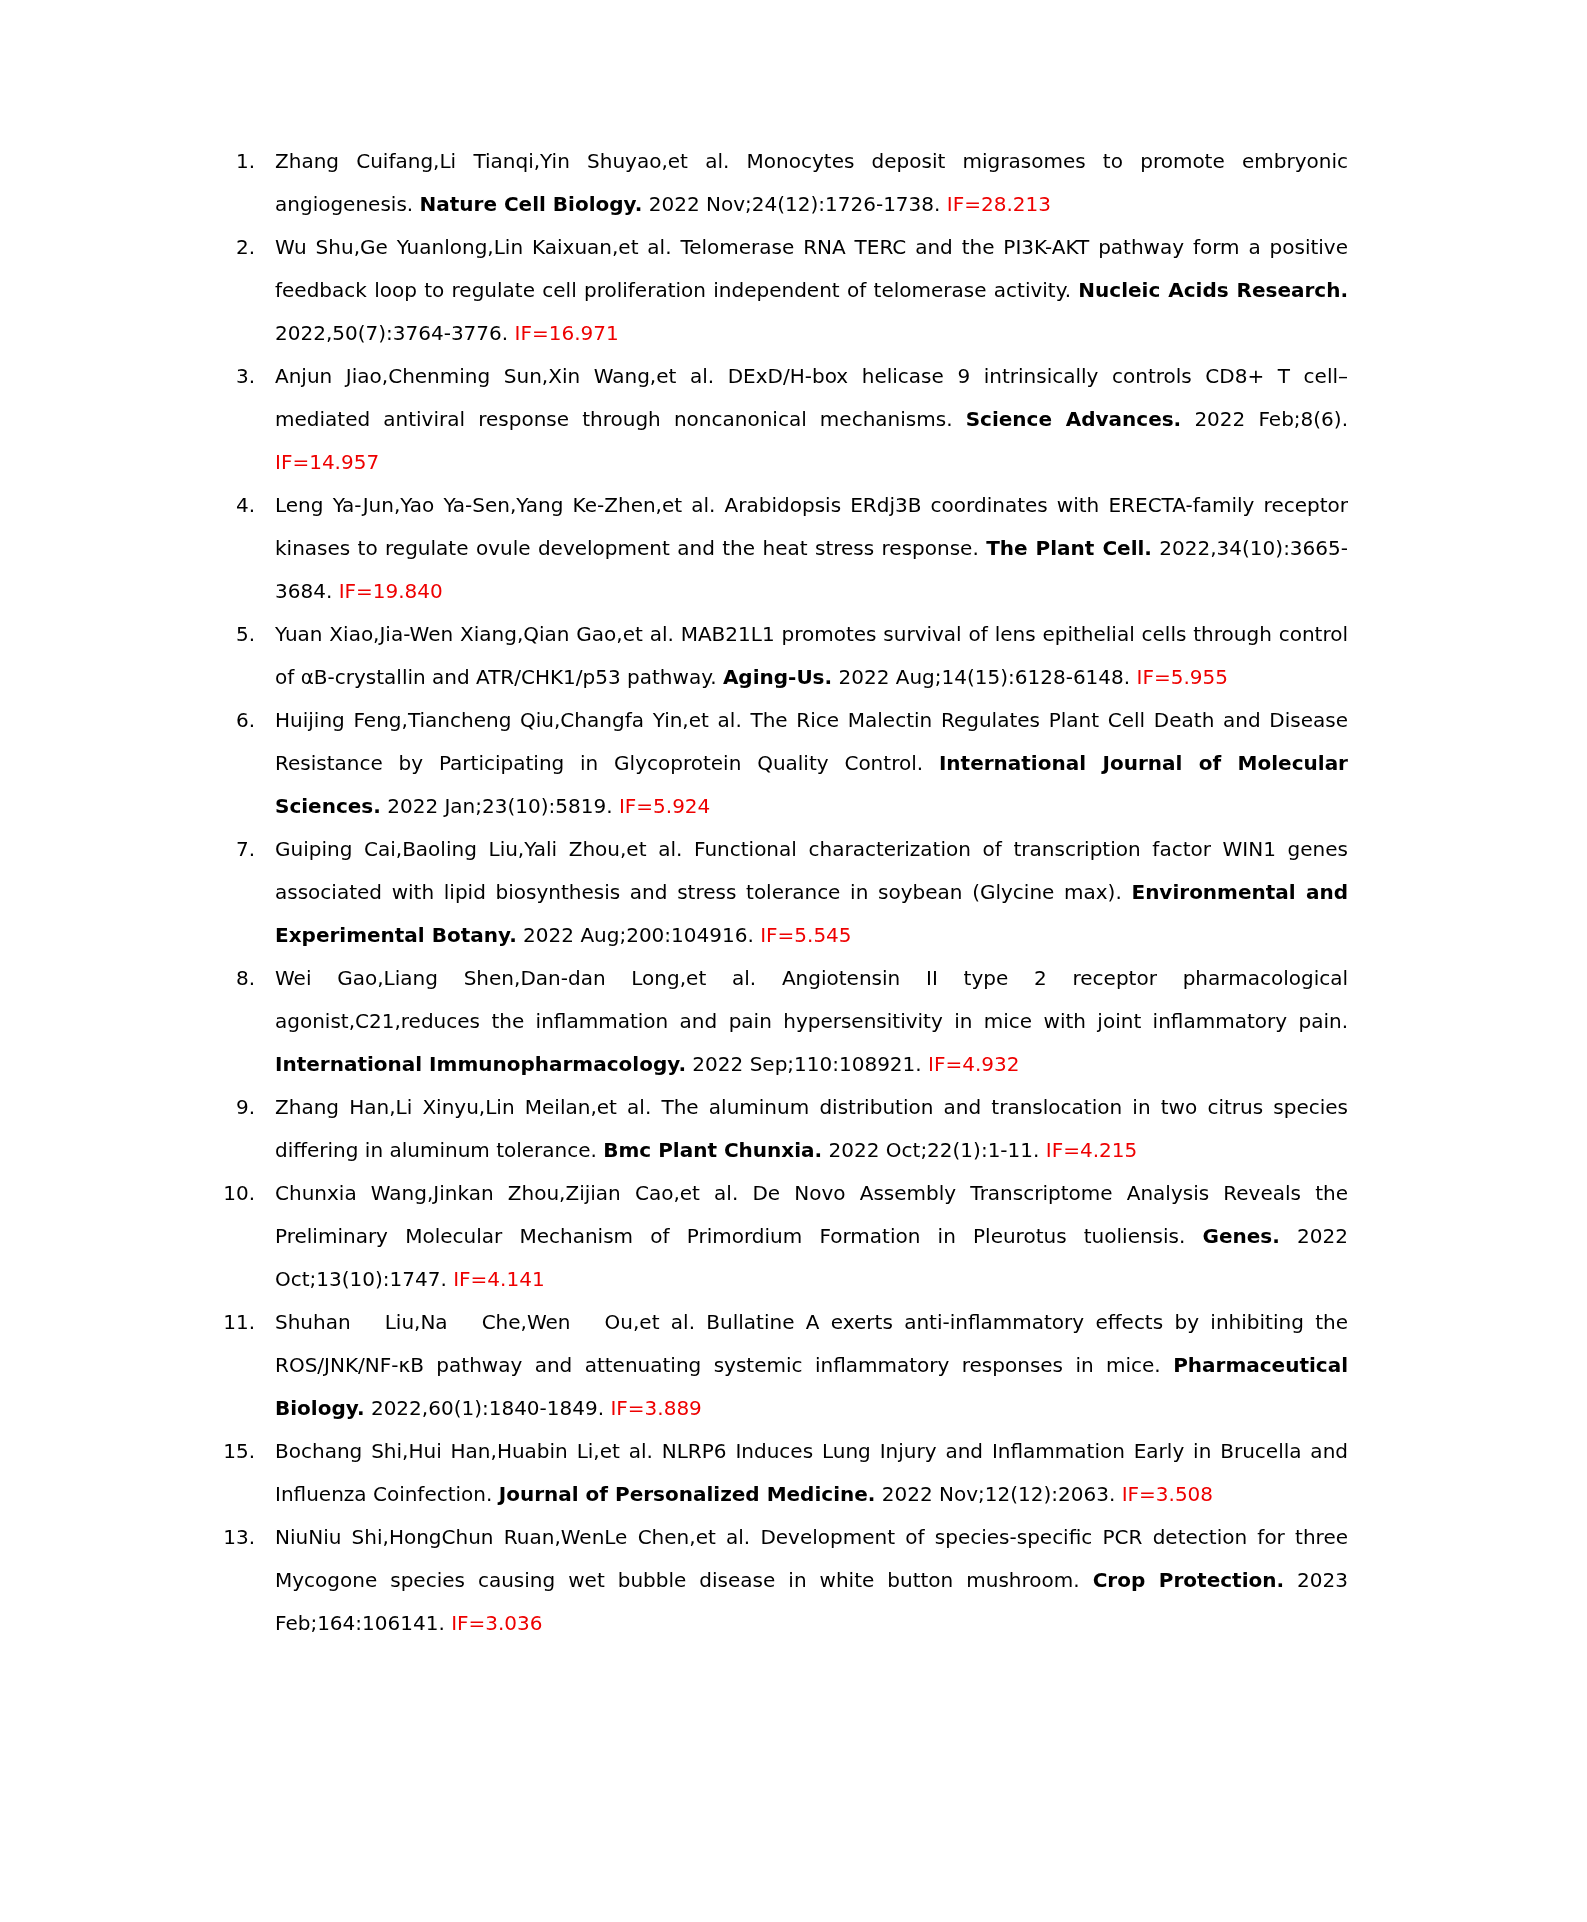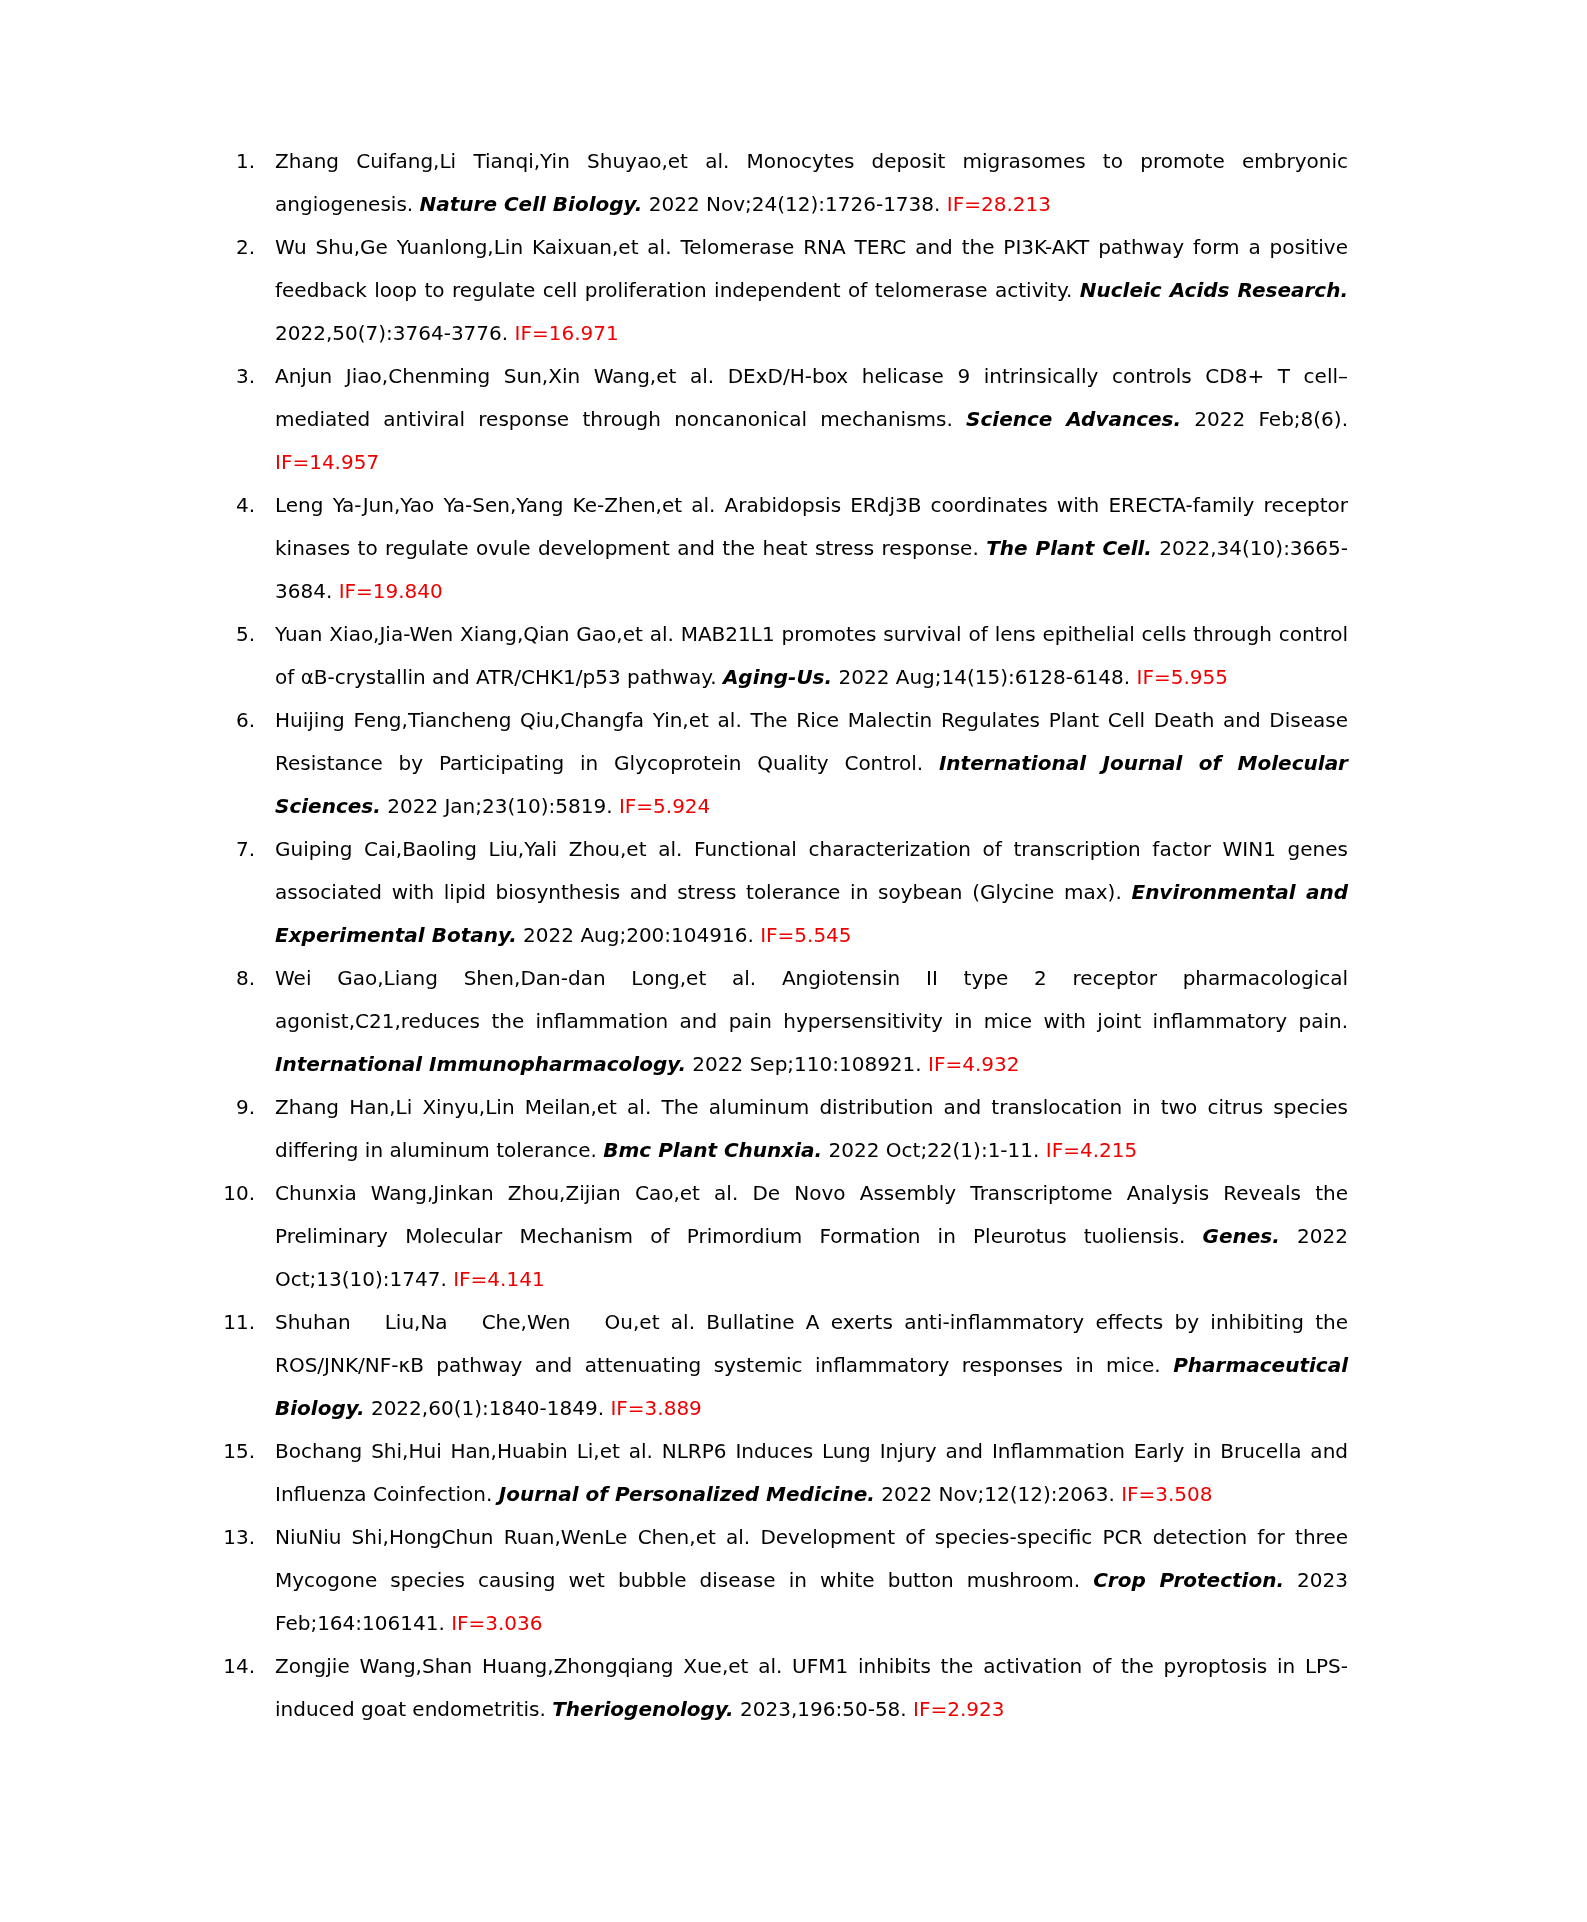--- a/index.html
+++ b/index.html
@@ -41,21 +41,21 @@
     box-sizing: border-box;
     padding-right: 20px;
     text-align: right;
     white-space: nowrap;
   }
   .entry-body {
     flex: 1 1 auto;
     text-align: justify;
   }
   .seg-normal { font-weight: normal; }
-  .seg-journal { font-weight: bold; font-style: italic; }
+  .seg-journal { font-weight: bold; }
   .seg-if {
     font-weight: normal;
     color: var(--if-color, #ee0000);
   }
 </style>
 </head>
 <body style="background: rgb(255, 255, 255);">
 
 <div class="page">
   <ol class="ref-list" id="reference-list">
@@ -104,18 +104,14 @@
         <div class="entry-body"><span class="seg-normal">Shuhan&nbsp;&nbsp; Liu,Na&nbsp;&nbsp; Che,Wen&nbsp;&nbsp; Ou,et al. Bullatine A exerts anti-inflammatory effects by inhibiting the ROS/JNK/NF-κB pathway and attenuating systemic inflammatory responses in mice. </span><span class="seg-journal">Pharmaceutical Biology.</span><span class="seg-normal"> 2022,60(1):1840-1849. </span><span class="seg-if">IF=3.889</span></div>
       </li>
       <li class="entry">
         <span class="entry-number">15.</span>
         <div class="entry-body"><span class="seg-normal">Bochang Shi,Hui Han,Huabin Li,et al. NLRP6 Induces Lung Injury and Inflammation Early in Brucella and Influenza Coinfection. </span><span class="seg-journal">Journal of Personalized Medicine.</span><span class="seg-normal"> 2022 Nov;12(12):2063. </span><span class="seg-if">IF=3.508</span></div>
       </li>
       <li class="entry">
         <span class="entry-number">13.</span>
         <div class="entry-body"><span class="seg-normal">NiuNiu Shi,HongChun Ruan,WenLe Chen,et al. Development of species-specific PCR detection for three Mycogone species causing wet bubble disease in white button mushroom. </span><span class="seg-journal">Crop Protection.</span><span class="seg-normal"> 2023 Feb;164:106141. </span><span class="seg-if">IF=3.036</span></div>
       </li>
-      <li class="entry">
-        <span class="entry-number">14.</span>
-        <div class="entry-body"><span class="seg-normal">Zongjie Wang,Shan Huang,Zhongqiang Xue,et al. UFM1 inhibits the activation of the pyroptosis in LPS-induced goat endometritis. </span><span class="seg-journal">Theriogenology.</span><span class="seg-normal"> 2023,196:50-58. </span><span class="seg-if">IF=2.923</span></div>
-      </li>
     </ol>
 </div>
 
 </body></html>

